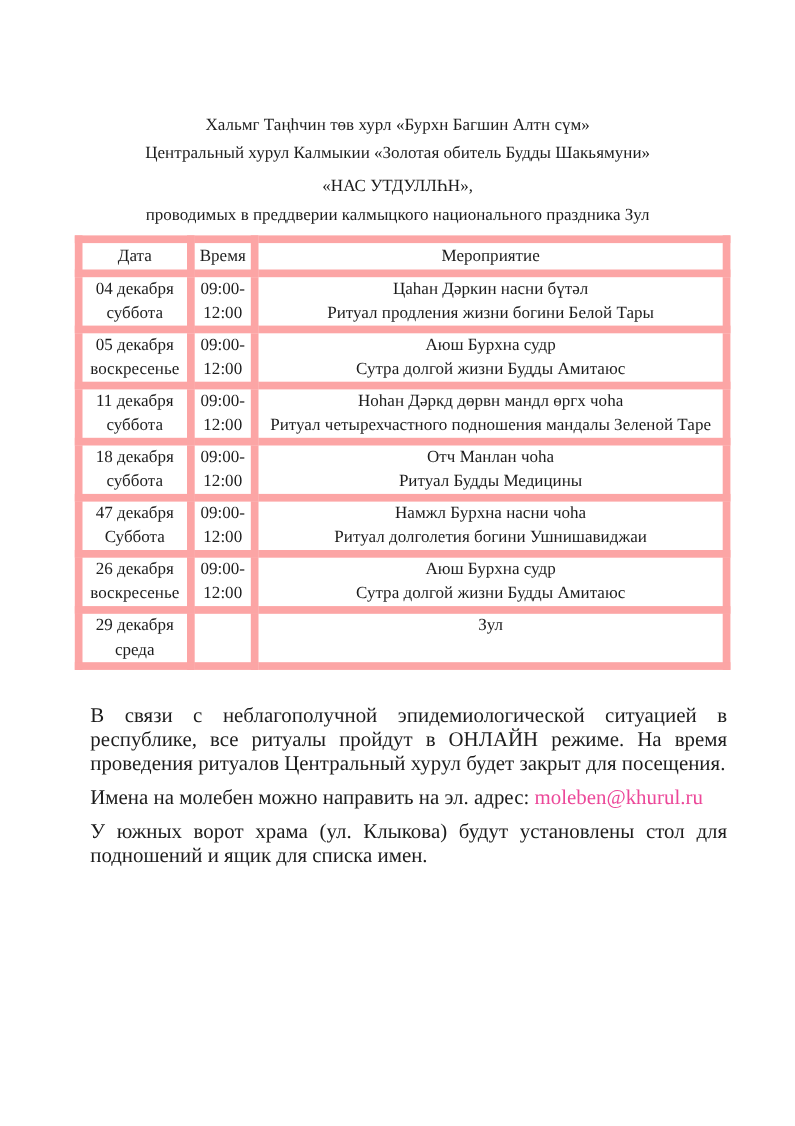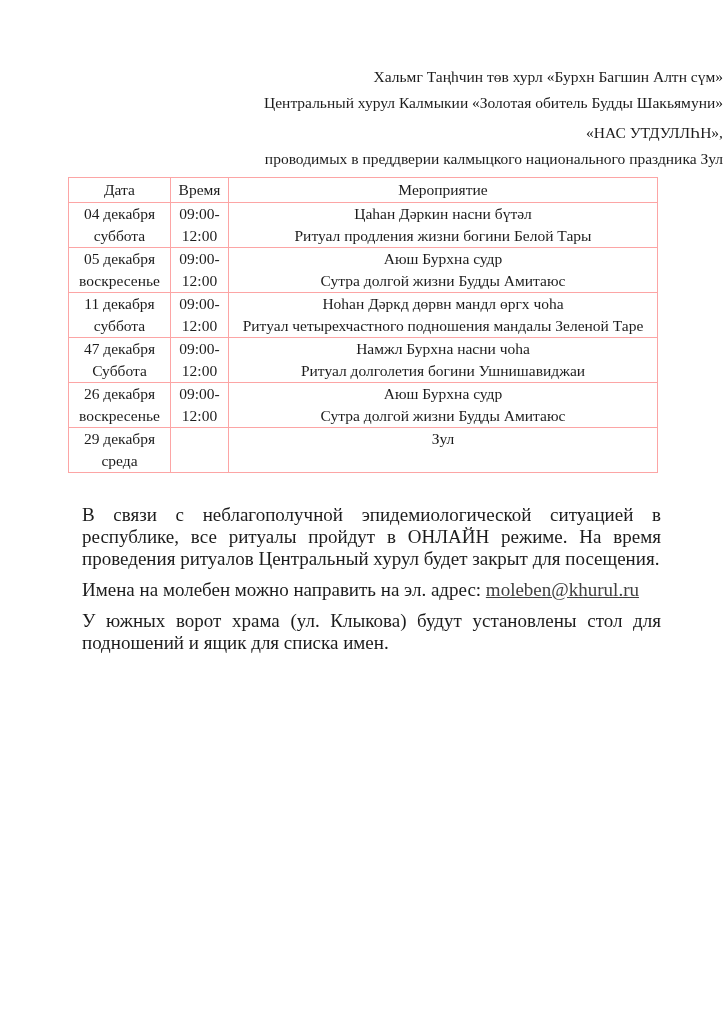--- a/index.html
+++ b/index.html
@@ -6,35 +6,35 @@
   .page {
     width: 723px;
     height: 1024px;
     background: #ffffff;
     position: relative;
     font-family: "Liberation Serif", "DejaVu Serif", serif;
     color: #1c1c1c;
     overflow: hidden;
   }
   .doc-header {
-    padding-top: 64px;
-    text-align: right;
+    padding-top: 101px;
+    text-align: center;
     font-size: 15.5px;
   }
   .h-line { line-height: 26px; }
   .h-gap { margin-top: 4px; }
   table.schedule {
     border-collapse: collapse;
     margin: 5px 0 0 68px;
     width: 589px;
     table-layout: fixed;
     font-size: 15.5px;
   }
   table.schedule th, table.schedule td {
-    border: 1px solid #fca5a5;
+    border: 7px solid #fca5a5;
     text-align: center;
     vertical-align: top;
     padding: 0 2px;
     line-height: 22px;
     font-weight: normal;
   }
   table.schedule th { height: 24px; line-height: 24px; }
   col.c-date  { width: 102px; }
   col.c-time  { width: 58px; }
   col.c-event { width: 429px; }
@@ -42,22 +42,21 @@
   .notes {
     margin: 31px 62px 0 82px;
     font-size: 19px;
     line-height: 22px;
   }
   .notes p {
     margin: 0 0 9px 0;
     text-align: justify;
   }
   .email-link {
-    color: #404040;
-    text-decoration: underline;
+    color: #ec4899;
     cursor: pointer;
   }
 </style>
 </head>
 <body>
 
 <div class="page">
 
   <div class="doc-header">
     <div class="h-line">Хальмг Таңһчин төв хурл «Бурхн Багшин Алтн сүм»</div>
@@ -117,20 +116,34 @@
             <div>09:00-</div>
             <div>12:00</div>
           </td>
           <td>
             <div>Ноһан Дәркд дөрвн мандл өргх чоһа</div>
             <div>Ритуал четырехчастного подношения мандалы Зеленой Таре</div>
           </td>
         </tr>
         <tr>
           <td>
+            <div>18 декабря</div>
+            <div>суббота</div>
+          </td>
+          <td>
+            <div>09:00-</div>
+            <div>12:00</div>
+          </td>
+          <td>
+            <div>Отч Манлан чоһа</div>
+            <div>Ритуал Будды Медицины</div>
+          </td>
+        </tr>
+        <tr>
+          <td>
             <div>47 декабря</div>
             <div>Суббота</div>
           </td>
           <td>
             <div>09:00-</div>
             <div>12:00</div>
           </td>
           <td>
             <div>Намжл Бурхна насни чоһа</div>
             <div>Ритуал долголетия богини Ушнишавиджаи</div>

